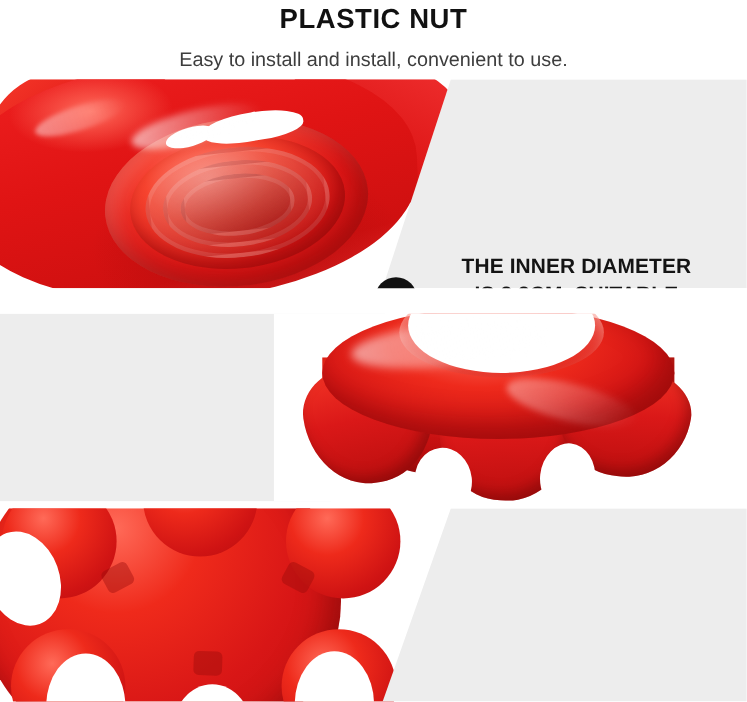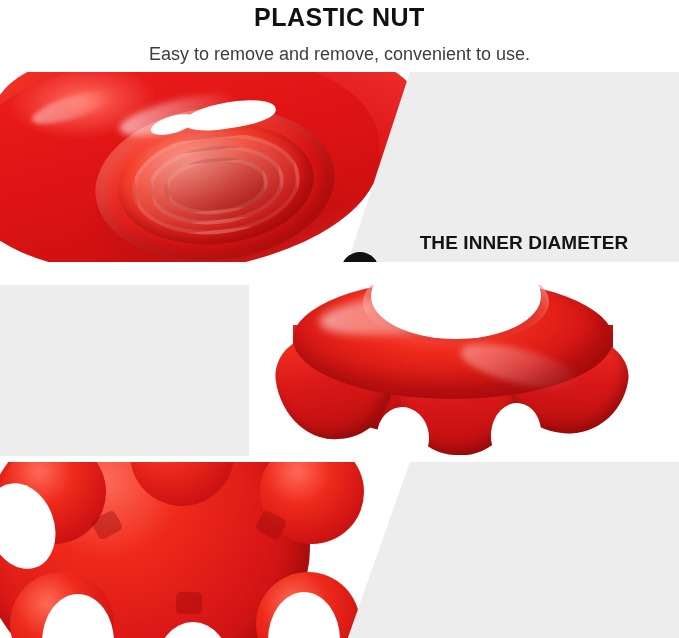--- a/index.html
+++ b/index.html
@@ -325,21 +325,21 @@
   }
   .badge-1 { left: 341px; top: 180px; }
 </style>
 </head>
 <body>
 
 <div class="page">
 
   <div class="header">
     <div class="title">PLASTIC NUT</div>
-    <div class="subtitle">Easy to remove and remove, convenient to use.</div>
+    <div class="subtitle">Easy to install and install, convenient to use.</div>
   </div>
 
   <div class="row row-1">
 
     <div class="photo photo-left">
       <div class="nut nut1-tab"></div>
       <div class="nut nut1-tab2"></div>
       <div class="nut nut1-body"></div>
       <div class="nut nut1-bore-outer"></div>
       <div class="nut nut1-bore-m"></div>

